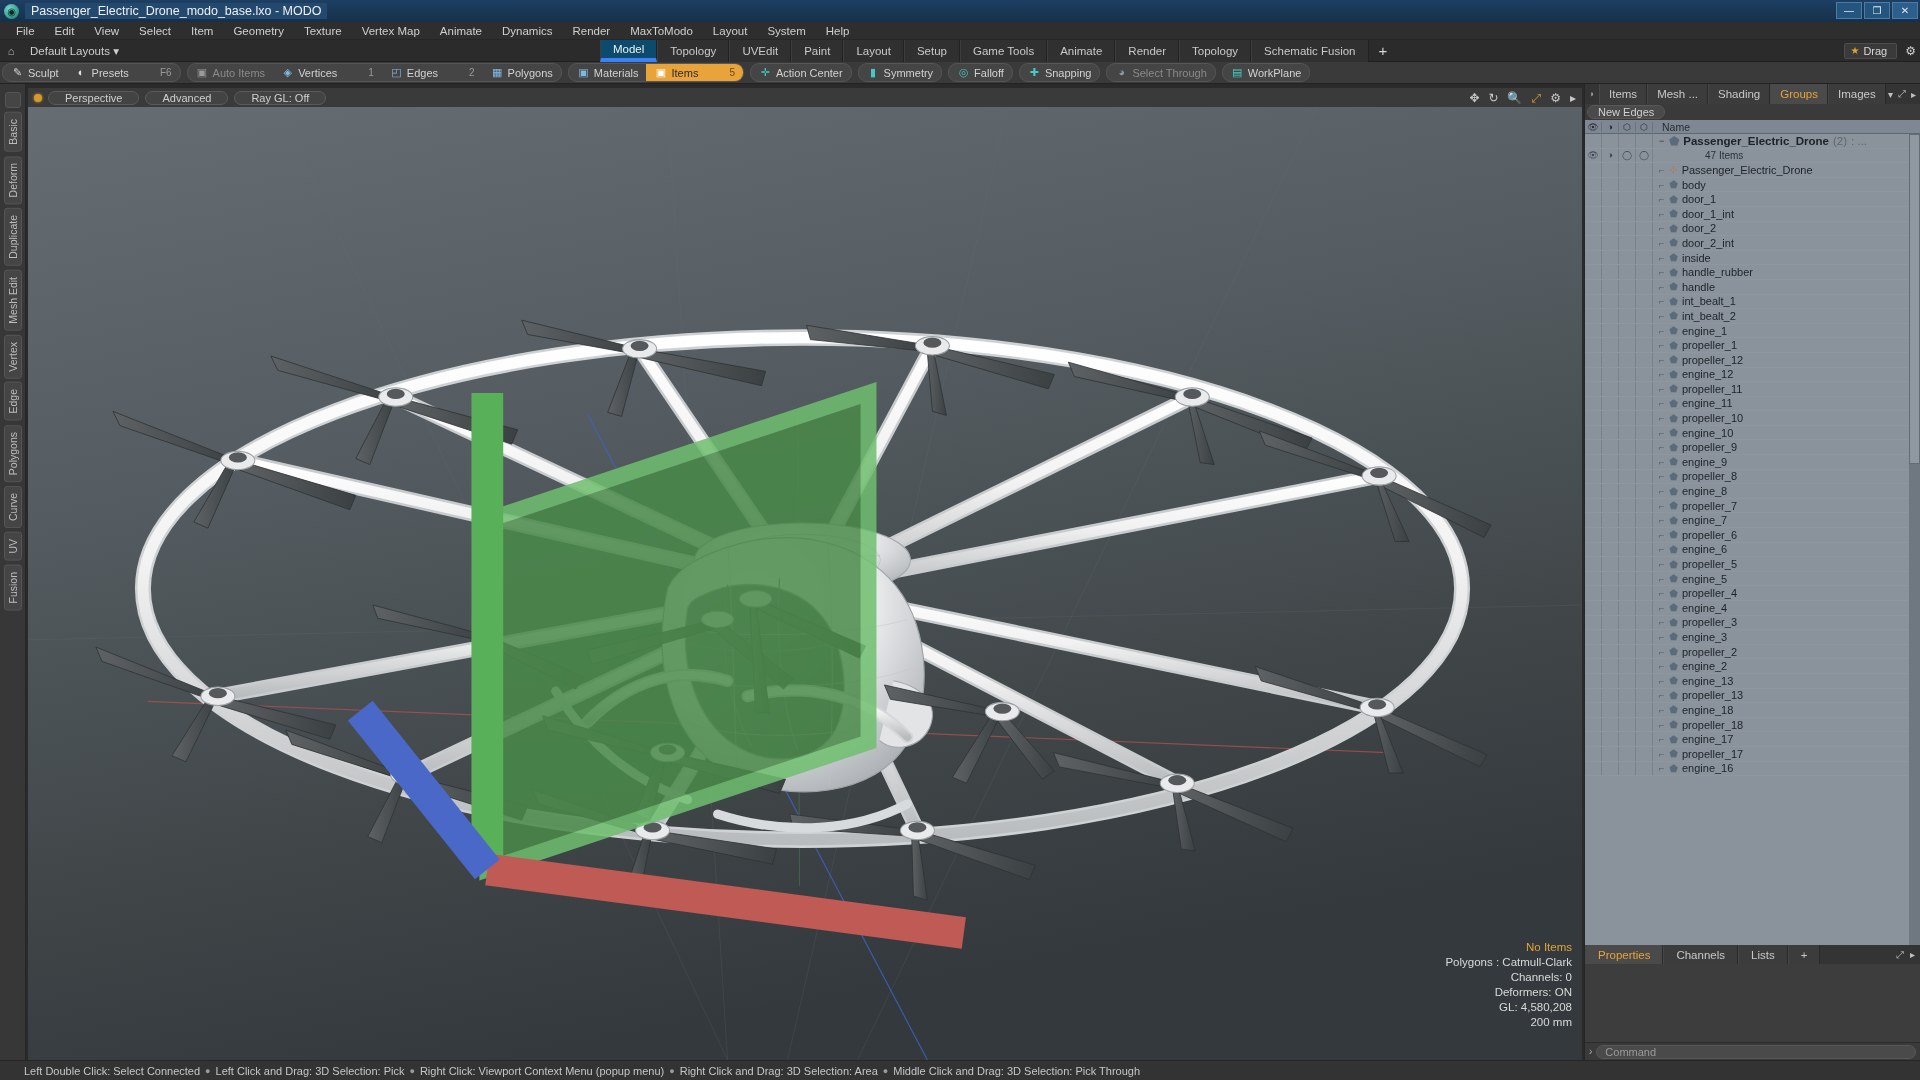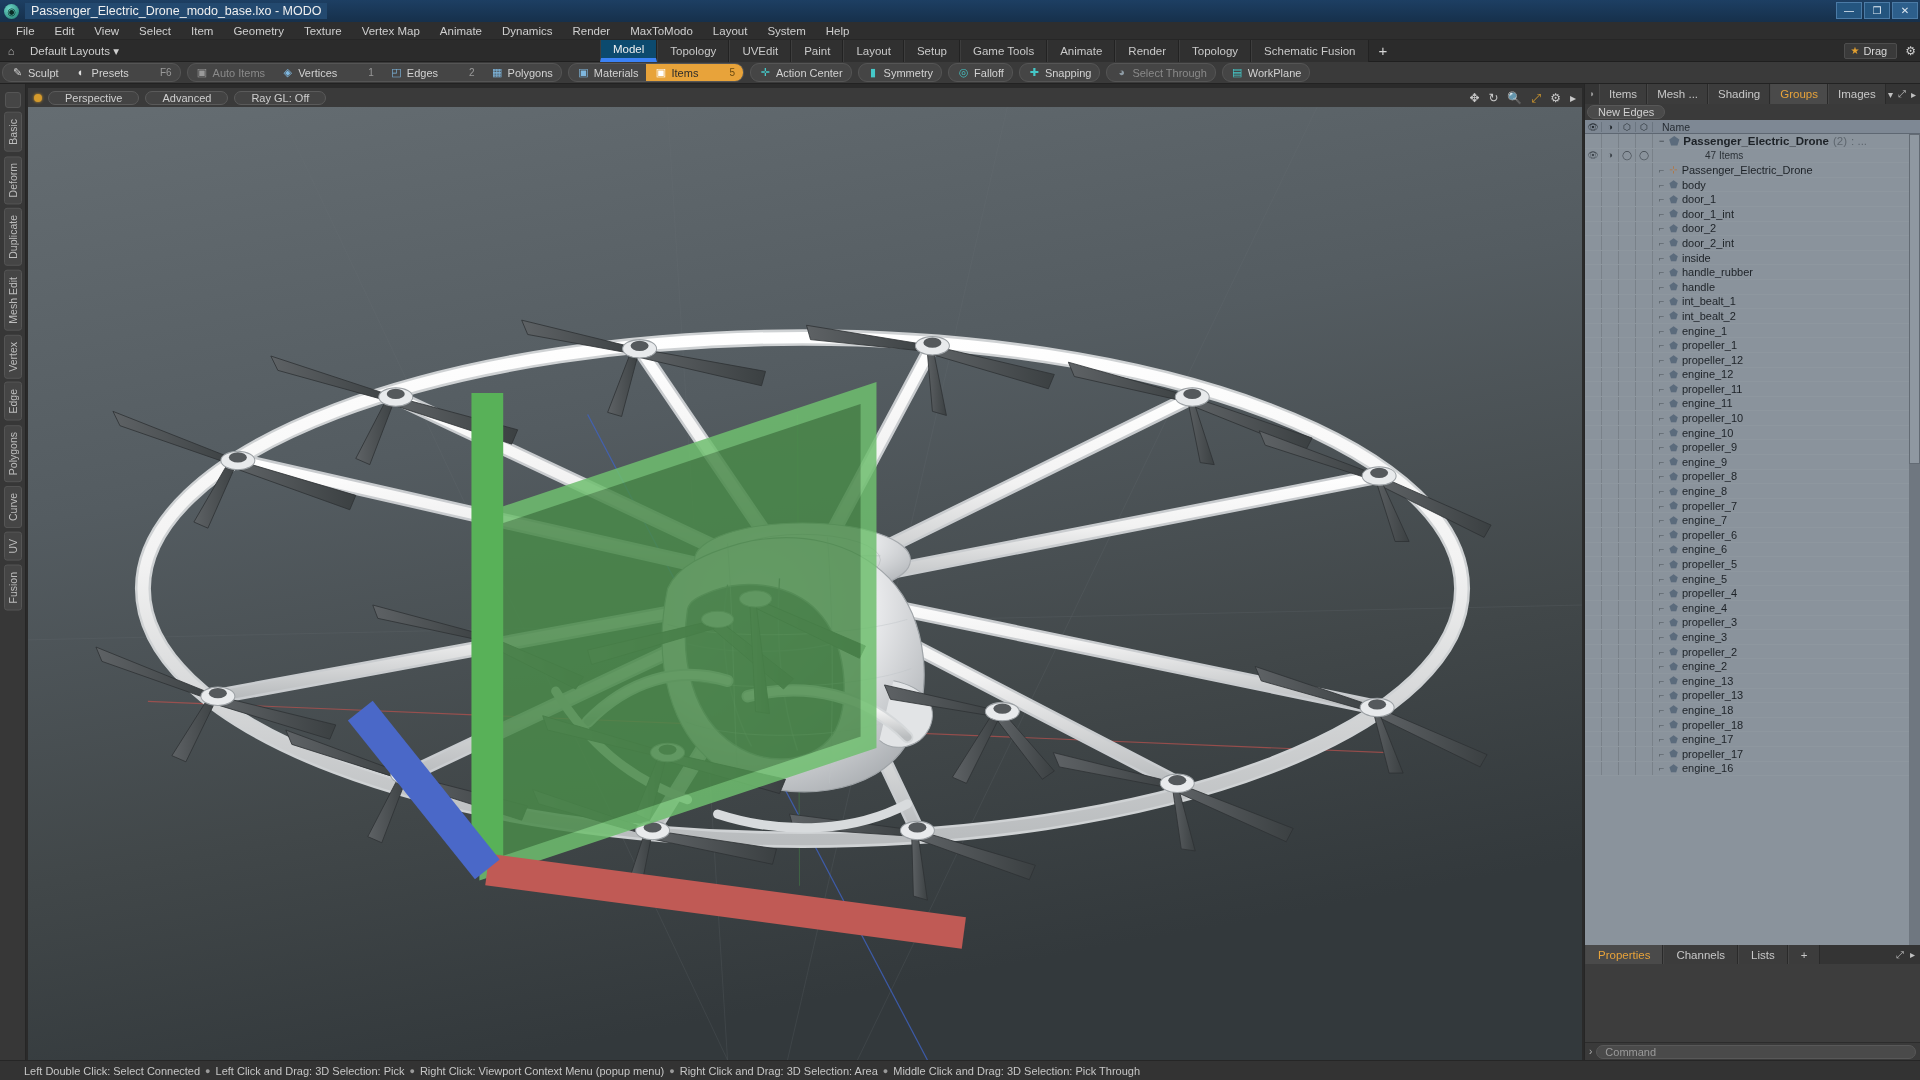--- a/index.html
+++ b/index.html
@@ -570,20 +570,28 @@
         </g>
         <g transform="translate(460,516)">
           <g fill="url(#blade)" stroke="#2e3234" stroke-width="0.8">
             <path d="M0,0 L-115,-30 L-110,-17 L0,6 Z"></path>
             <path d="M0,0 L96,40 L88,52 L-2,8 Z"></path>
           </g>
           <ellipse cx="0" cy="0" rx="15" ry="8" fill="#e4e7e9" stroke="#9ba0a4"></ellipse>
         </g>
       </svg>
 
+      <div class="vpstats">
+        <div class="hl">No Items</div>
+        <div>Polygons : Catmull-Clark</div>
+        <div>Channels: 0</div>
+        <div>Deformers: ON</div>
+        <div>GL: 4,580,208</div>
+        <div>200 mm</div>
+      </div>
 
       <svg class="axisgizmo" viewBox="0 0 60 60">
         <polygon points="10,48 34,40 34,18 10,26" fill="#4a8a4a" opacity="0.85" stroke="#6fbf6f"></polygon>
         <line x1="10" y1="48" x2="10" y2="18" stroke="#58b158" stroke-width="2"></line>
         <line x1="10" y1="48" x2="40" y2="52" stroke="#c05a55" stroke-width="2"></line>
         <line x1="10" y1="48" x2="2" y2="38" stroke="#4a68c8" stroke-width="2"></line>
       </svg>
     </div>
   </div>
 

